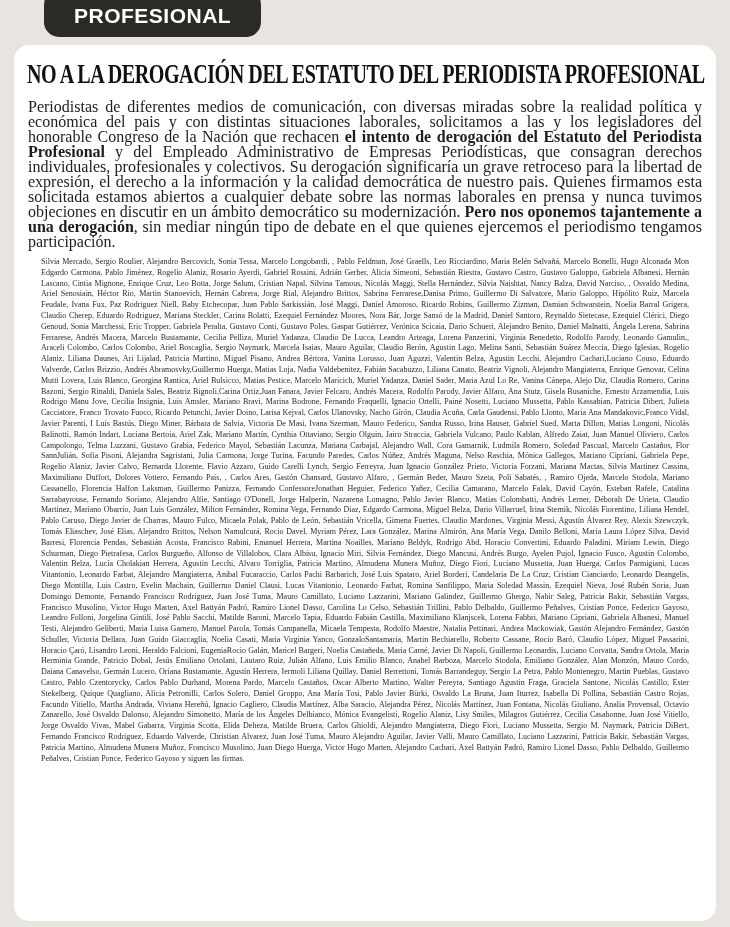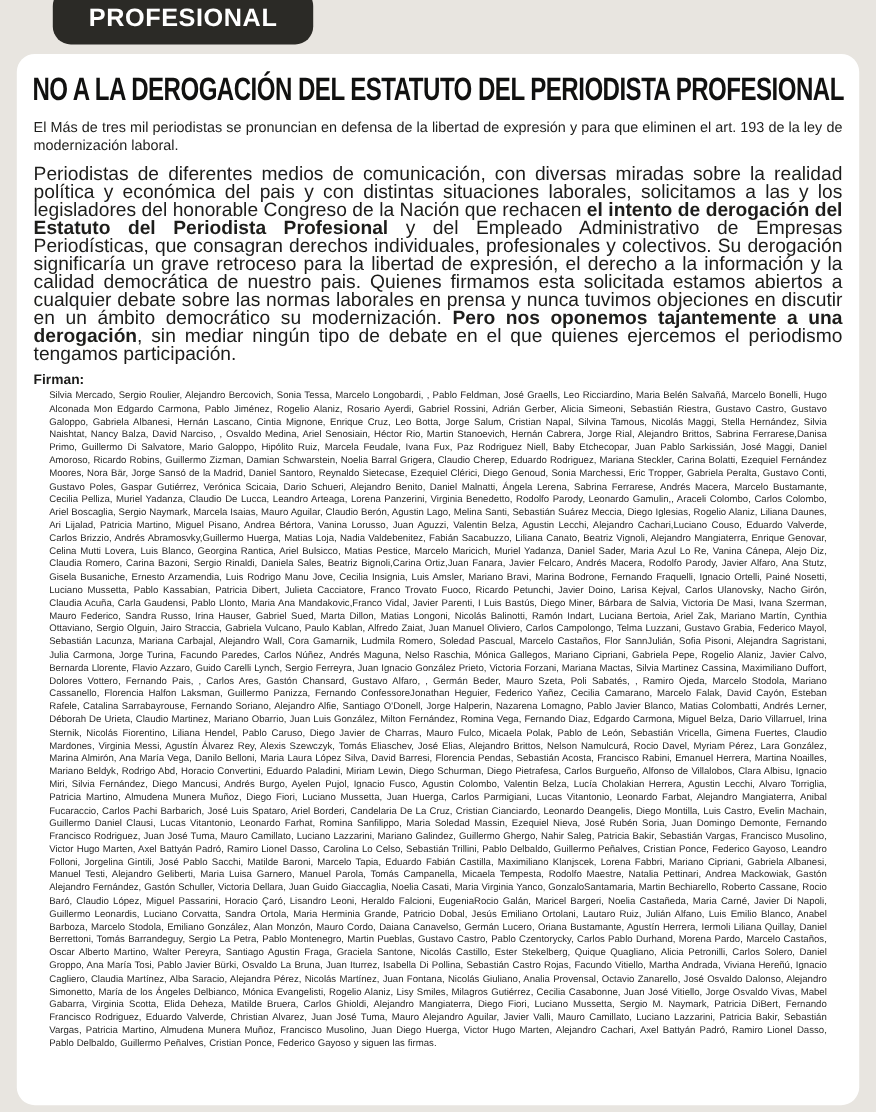--- a/index.html
+++ b/index.html
@@ -21,20 +21,21 @@
     letter-spacing: 0.5px;
     border-radius: 15px;
   }
   .card {
     margin: 8px 14px 0 14px;
     height: 876px;
     background: #ffffff;
     border-radius: 15px;
     padding: 10px 13px 20px 13px;
     overflow: hidden;
+    font-family: Liberation Serif, serif;
   }
   .headline {
     font-size: 27px;
     font-weight: bold;
     letter-spacing: -0.6px;
     white-space: nowrap;
     transform-origin: left center;
     margin: 4px 0 9px 0;
     color: #111110;
   }
@@ -70,23 +71,21 @@
 
 
 
 <div class="badge">
   <span>PROFESIONAL</span>
 </div>
 
 <div class="card">
   <h1 class="headline" style="transform: scaleX(0.743674);">NO A LA DEROGACIÓN DEL ESTATUTO DEL PERIODISTA PROFESIONAL</h1>
 
-  <p class="intro">El Más de tres mil periodistas se pronuncian en defensa de la libertad de expresión y para que eliminen el art. 193 de la ley de modernización laboral.</p>
 
   <p class="bodytext"><span>Periodistas de diferentes medios de comunicación, con diversas miradas sobre la realidad política y económica del pais y con distintas situaciones laborales, solicitamos a las y los legisladores del honorable Congreso de la Nación que rechacen </span><b>el intento de derogación del Estatuto del Periodista Profesional</b><span> y del Empleado Administrativo de Empresas Periodísticas, que consagran derechos individuales, profesionales y colectivos. Su derogación significaría un grave retroceso para la libertad de expresión, el derecho a la información y la calidad democrática de nuestro pais. Quienes firmamos esta solicitada estamos abiertos a cualquier debate sobre las normas laborales en prensa y nunca tuvimos objeciones en discutir en un ámbito democrático su modernización. </span><b>Pero nos oponemos tajantemente a una derogación</b><span>, sin mediar ningún tipo de debate en el que quienes ejercemos el periodismo tengamos participación.</span></p>
 
-  <div class="firman">Firman:</div>
 
   <p class="names">Silvia Mercado, Sergio Roulier, Alejandro Bercovich, Sonia Tessa, Marcelo Longobardi, , Pablo Feldman, José Graells, Leo Ricciardino, Maria Belén Salvañá, Marcelo Bonelli, Hugo Alconada Mon Edgardo Carmona, Pablo Jiménez, Rogelio Alaniz, Rosario Ayerdi, Gabriel Rossini, Adrián Gerber, Alicia Simeoni, Sebastián Riestra, Gustavo Castro, Gustavo Galoppo, Gabriela Albanesi, Hernán Lascano, Cintia Mignone, Enrique Cruz, Leo Botta, Jorge Salum, Cristian Napal, Silvina Tamous, Nicolás Maggi, Stella Hernández, Silvia Naishtat, Nancy Balza, David Narciso, , Osvaldo Medina, Ariel Senosiain, Héctor Rio, Martin Stanoevich, Hernán Cabrera, Jorge Rial, Alejandro Brittos, Sabrina Ferrarese,Danisa Primo, Guillermo Di Salvatore, Mario Galoppo, Hipólito Ruiz, Marcela Feudale, Ivana Fux, Paz Rodriguez Niell, Baby Etchecopar, Juan Pablo Sarkissián, José Maggi, Daniel Amoroso, Ricardo Robins, Guillermo Zizman, Damian Schwarstein, Noelia Barral Grigera, Claudio Cherep, Eduardo Rodriguez, Mariana Steckler, Carina Bolatti, Ezequiel Fernández Moores, Nora Bär, Jorge Sansó de la Madrid, Daniel Santoro, Reynaldo Sietecase, Ezequiel Clérici, Diego Genoud, Sonia Marchessi, Eric Tropper, Gabriela Peralta, Gustavo Conti, Gustavo Poles, Gaspar Gutiérrez, Verónica Scicaia, Dario Schueri, Alejandro Benito, Daniel Malnatti, Ángela Lerena, Sabrina Ferrarese, Andrés Macera, Marcelo Bustamante, Cecilia Pelliza, Muriel Yadanza, Claudio De Lucca, Leandro Arteaga, Lorena Panzerini, Virginia Benedetto, Rodolfo Parody, Leonardo Gamulin,, Araceli Colombo, Carlos Colombo, Ariel Boscaglia, Sergio Naymark, Marcela Isaias, Mauro Aguilar, Claudio Berón, Agustin Lago, Melina Santi, Sebastián Suárez Meccia, Diego Iglesias, Rogelio Alaniz, Liliana Daunes, Ari Lijalad, Patricia Martino, Miguel Pisano, Andrea Bértora, Vanina Lorusso, Juan Aguzzi, Valentin Belza, Agustin Lecchi, Alejandro Cachari,Luciano Couso, Eduardo Valverde, Carlos Brizzio, Andrés Abramosvky,Guillermo Huerga, Matias Loja, Nadia Valdebenitez, Fabián Sacabuzzo, Liliana Canato, Beatriz Vignoli, Alejandro Mangiaterra, Enrique Genovar, Celina Mutti Lovera, Luis Blanco, Georgina Rantica, Ariel Bulsicco, Matias Pestice, Marcelo Maricich, Muriel Yadanza, Daniel Sader, Maria Azul Lo Re, Vanina Cánepa, Alejo Diz, Claudia Romero, Carina Bazoni, Sergio Rinaldi, Daniela Sales, Beatriz Bignoli,Carina Ortiz,Juan Fanara, Javier Felcaro, Andrés Macera, Rodolfo Parody, Javier Alfaro, Ana Stutz, Gisela Busaniche, Ernesto Arzamendia, Luis Rodrigo Manu Jove, Cecilia Insignia, Luis Amsler, Mariano Bravi, Marina Bodrone, Fernando Fraquelli, Ignacio Ortelli, Painé Nosetti, Luciano Mussetta, Pablo Kassabian, Patricia Dibert, Julieta Cacciatore, Franco Trovato Fuoco, Ricardo Petunchi, Javier Doino, Larisa Kejval, Carlos Ulanovsky, Nacho Girón, Claudia Acuña, Carla Gaudensi, Pablo Llonto, Maria Ana Mandakovic,Franco Vidal, Javier Parenti, I Luis Bastús, Diego Miner, Bárbara de Salvia, Victoria De Masi, Ivana Szerman, Mauro Federico, Sandra Russo, Irina Hauser, Gabriel Sued, Marta Dillon, Matias Longoni, Nicolás Balinotti, Ramón Indart, Luciana Bertoia, Ariel Zak, Mariano Martín, Cynthia Ottaviano, Sergio Olguin, Jairo Straccia, Gabriela Vulcano, Paulo Kablan, Alfredo Zaiat, Juan Manuel Oliviero, Carlos Campolongo, Telma Luzzani, Gustavo Grabia, Federico Mayol, Sebastián Lacunza, Mariana Carbajal, Alejandro Wall, Cora Gamarnik, Ludmila Romero, Soledad Pascual, Marcelo Castaños, Flor SannJulián, Sofia Pisoni, Alejandra Sagristani, Julia Carmona, Jorge Turina, Facundo Paredes, Carlos Núñez, Andrés Maguna, Nelso Raschia, Mónica Gallegos, Mariano Cipriani, Gabriela Pepe, Rogelio Alaniz, Javier Calvo, Bernarda Llorente, Flavio Azzaro, Guido Carelli Lynch, Sergio Ferreyra, Juan Ignacio González Prieto, Victoria Forzani, Mariana Mactas, Silvia Martinez Cassina, Maximiliano Duffort, Dolores Vottero, Fernando Pais, , Carlos Ares, Gastón Chansard, Gustavo Alfaro, , Germán Beder, Mauro Szeta, Poli Sabatés, , Ramiro Ojeda, Marcelo Stodola, Mariano Cassanello, Florencia Halfon Laksman, Guillermo Panizza, Fernando ConfessoreJonathan Heguier, Federico Yañez, Cecilia Camarano, Marcelo Falak, David Cayón, Esteban Rafele, Catalina Sarrabayrouse, Fernando Soriano, Alejandro Alfie, Santiago O'Donell, Jorge Halperin, Nazarena Lomagno, Pablo Javier Blanco, Matias Colombatti, Andrés Lerner, Déborah De Urieta, Claudio Martinez, Mariano Obarrio, Juan Luis González, Milton Fernández, Romina Vega, Fernando Diaz, Edgardo Carmona, Miguel Belza, Dario Villarruel, Irina Sternik, Nicolás Fiorentino, Liliana Hendel, Pablo Caruso, Diego Javier de Charras, Mauro Fulco, Micaela Polak, Pablo de León, Sebastián Vricella, Gimena Fuertes, Claudio Mardones, Virginia Messi, Agustín Álvarez Rey, Alexis Szewczyk, Tomás Eliaschev, José Elias, Alejandro Brittos, Nelson Namulcurá, Rocio Davel, Myriam Pérez, Lara González, Marina Almirón, Ana María Vega, Danilo Belloni, Maria Laura López Silva, David Barresi, Florencia Pendas, Sebastián Acosta, Francisco Rabini, Emanuel Herrera, Martina Noailles, Mariano Beldyk, Rodrigo Abd, Horacio Convertini, Eduardo Paladini, Miriam Lewin, Diego Schurman, Diego Pietrafesa, Carlos Burgueño, Alfonso de Villalobos, Clara Albisu, Ignacio Miri, Silvia Fernández, Diego Mancusi, Andrés Burgo, Ayelen Pujol, Ignacio Fusco, Agustin Colombo, Valentin Belza, Lucía Cholakian Herrera, Agustin Lecchi, Alvaro Torriglia, Patricia Martino, Almudena Munera Muñoz, Diego Fiori, Luciano Mussetta, Juan Huerga, Carlos Parmigiani, Lucas Vitantonio, Leonardo Farbat, Alejandro Mangiaterra, Anibal Fucaraccio, Carlos Pachi Barbarich, José Luis Spataro, Ariel Borderi, Candelaria De La Cruz, Cristian Cianciardo, Leonardo Deangelis, Diego Montilla, Luis Castro, Evelin Machain, Guillermo Daniel Clausi, Lucas Vitantonio, Leonardo Farhat, Romina Sanfilippo, Maria Soledad Massin, Ezequiel Nieva, José Rubén Soria, Juan Domingo Demonte, Fernando Francisco Rodriguez, Juan José Tuma, Mauro Camillato, Luciano Lazzarini, Mariano Galindez, Guillermo Ghergo, Nahir Saleg, Patricia Bakir, Sebastián Vargas, Francisco Musolino, Victor Hugo Marten, Axel Battyán Padró, Ramiro Lionel Dasso, Carolina Lo Celso, Sebastián Trillini, Pablo Delbaldo, Guillermo Peñalves, Cristian Ponce, Federico Gayoso, Leandro Folloni, Jorgelina Gintili, José Pablo Sacchi, Matilde Baroni, Marcelo Tapia, Eduardo Fabián Castilla, Maximiliano Klanjscek, Lorena Fabbri, Mariano Cipriani, Gabriela Albanesi, Manuel Testi, Alejandro Geliberti, Maria Luisa Garnero, Manuel Parola, Tomás Campanella, Micaela Tempesta, Rodolfo Maestre, Natalia Pettinari, Andrea Mackowiak, Gastón Alejandro Fernández, Gastón Schuller, Victoria Dellara, Juan Guido Giaccaglia, Noelia Casati, Maria Virginia Yanco, GonzaloSantamaria, Martin Bechiarello, Roberto Cassane, Rocio Baró, Claudio López, Miguel Passarini, Horacio Çaró, Lisandro Leoni, Heraldo Falcioni, EugeniaRocio Galán, Maricel Bargeri, Noelia Castañeda, Maria Carné, Javier Di Napoli, Guillermo Leonardis, Luciano Corvatta, Sandra Ortola, Maria Herminia Grande, Patricio Dobal, Jesús Emiliano Ortolani, Lautaro Ruiz, Julián Alfano, Luis Emilio Blanco, Anabel Barboza, Marcelo Stodola, Emiliano González, Alan Monzón, Mauro Cordo, Daiana Canavelso, Germán Lucero, Oriana Bustamante, Agustín Herrera, Iermoli Liliana Quillay, Daniel Berrettoni, Tomás Barrandeguy, Sergio La Petra, Pablo Montenegro, Martin Pueblas, Gustavo Castro, Pablo Czentorycky, Carlos Pablo Durhand, Morena Pardo, Marcelo Castaños, Oscar Alberto Martino, Walter Pereyra, Santiago Agustin Fraga, Graciela Santone, Nicolás Castillo, Ester Stekelberg, Quique Quagliano, Alicia Petronilli, Carlos Solero, Daniel Groppo, Ana María Tosi, Pablo Javier Bürki, Osvaldo La Bruna, Juan Iturrez, Isabella Di Pollina, Sebastián Castro Rojas, Facundo Vitiello, Martha Andrada, Viviana Hereñú, Ignacio Cagliero, Claudia Martínez, Alba Saracio, Alejandra Pérez, Nicolás Martínez, Juan Fontana, Nicolás Giuliano, Analia Provensal, Octavio Zanarello, José Osvaldo Dalonso, Alejandro Simonetto, María de los Ángeles Delbianco, Mónica Evangelisti, Rogelio Alaniz, Lisy Smiles, Milagros Gutiérrez, Cecilia Casabonne, Juan José Vitiello, Jorge Osvaldo Vivas, Mabel Gabarra, Virginia Scotta, Elida Deheza, Matilde Bruera, Carlos Ghioldi, Alejandro Mangiaterra, Diego Fiori, Luciano Mussetta, Sergio M. Naymark, Patricia DiBert, Fernando Francisco Rodriguez, Eduardo Valverde, Christian Alvarez, Juan José Tuma, Mauro Alejandro Aguilar, Javier Valli, Mauro Camillato, Luciano Lazzarini, Patricia Bakir, Sebastián Vargas, Patricia Martino, Almudena Munera Muñoz, Francisco Musolino, Juan Diego Huerga, Victor Hugo Marten, Alejandro Cachari, Axel Battyán Padró, Ramiro Lionel Dasso, Pablo Delbaldo, Guillermo Peñalves, Cristian Ponce, Federico Gayoso y siguen las firmas.</p>
 </div>
 
 
 
 
 </body></html>

